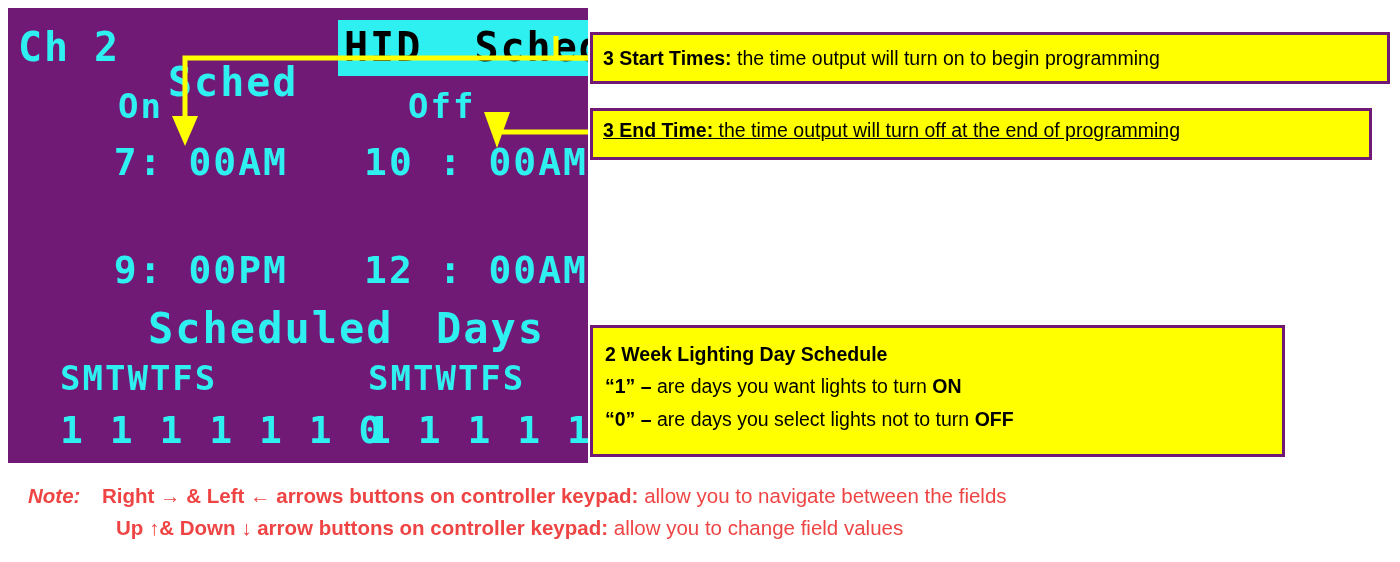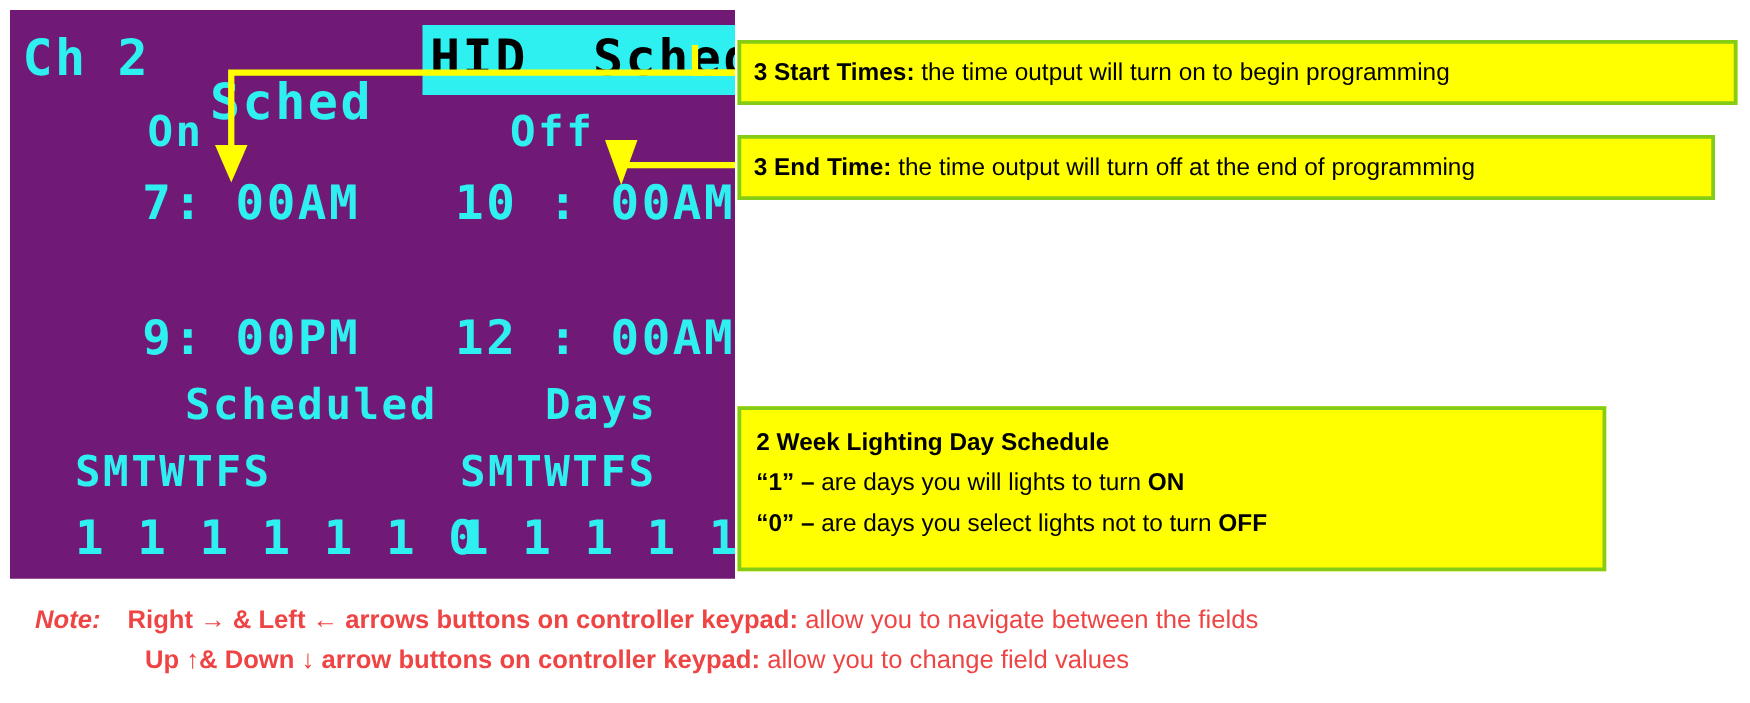--- a/index.html
+++ b/index.html
@@ -52,37 +52,37 @@
   .onoff-on  { position: absolute; left: 110px; top: 0; }
   .onoff-off { position: absolute; left: 400px; top: 0; }
 
   .time-row { left: 0; width: 100%; font-size: 38px; }
   .t1 { top: 132px; }
   .t2 { top: 186px; }
   .t3 { top: 240px; }
   .time-start { position: absolute; left: 50px;  top: 0; width: 230px; text-align: right; }
   .time-end   { position: absolute; left: 330px; top: 0; width: 250px; text-align: right; }
 
-  .row-sched-hdr { top: 296px; left: 0; width: 100%; font-size: 34px; }
+  .row-sched-hdr { top: 296px; left: 0; width: 100%; font-size: 42px; }
   .sched-word { position: absolute; left: 140px; top: 0; }
   .days-word  { position: absolute; left: 428px; top: 0; }
 
   .row-dow { top: 350px; left: 0; width: 100%; font-size: 34px; }
   .dow-a { position: absolute; left: 52px;  top: 0; }
   .dow-b { position: absolute; left: 360px; top: 0; }
 
   .row-bits { top: 400px; left: 0; width: 100%; font-size: 38px; }
   .bits-a { position: absolute; left: 52px;  top: 0; }
   .bits-b { position: absolute; left: 360px; top: 0; }
 
   
   .callout {
     position: absolute;
     background: #ffff00;
-    border: 3px solid #84cc16;
+    border: 3px solid #701a75;
     box-sizing: border-box;
     padding: 6px 10px;
     font-size: 19.5px;
     color: #000000;
     line-height: 1.35;
   }
   .callout b { font-weight: bold; }
 
   .callout-start {
     left: 590px;
@@ -91,21 +91,21 @@
     height: 52px;
     display: flex;
     align-items: center;
   }
   .callout-end {
     left: 590px;
     top: 108px;
     width: 782px;
     height: 52px;
     display: flex;
-    align-items: center;
+    text-decoration: underline;
   }
   .callout-days {
     left: 590px;
     top: 282px;
     width: 695px;
     height: 132px;
     padding: 10px 12px;
     margin-top: 43px;
   }
   .callout-days .line { margin: 3px 0 6px 0; }
@@ -193,21 +193,21 @@
   <span>
     <b>3 End Time:</b><span> the time output will turn off at the end of programming</span>
   </span>
 </div>
 
 <div class="callout callout-days">
   <div class="line">
     <b>2 Week Lighting Day Schedule</b>
   </div>
   <div class="line">
-    <b>“1” –</b><span> are days you will lights to turn </span><b>ON</b>
+    <b>“1” –</b><span> are days you want lights to turn </span><b>ON</b>
   </div>
   <div class="line">
     <b>“0” –</b><span> are days you select lights not to turn </span><b>OFF</b>
   </div>
 </div>
 
 <svg class="arrows" viewBox="0 0 1400 562">
 
   <g>
     <path d="M588 58 L300 58 L185 58 L185 122" stroke="#ffff00" stroke-width="5" fill="none"></path>

